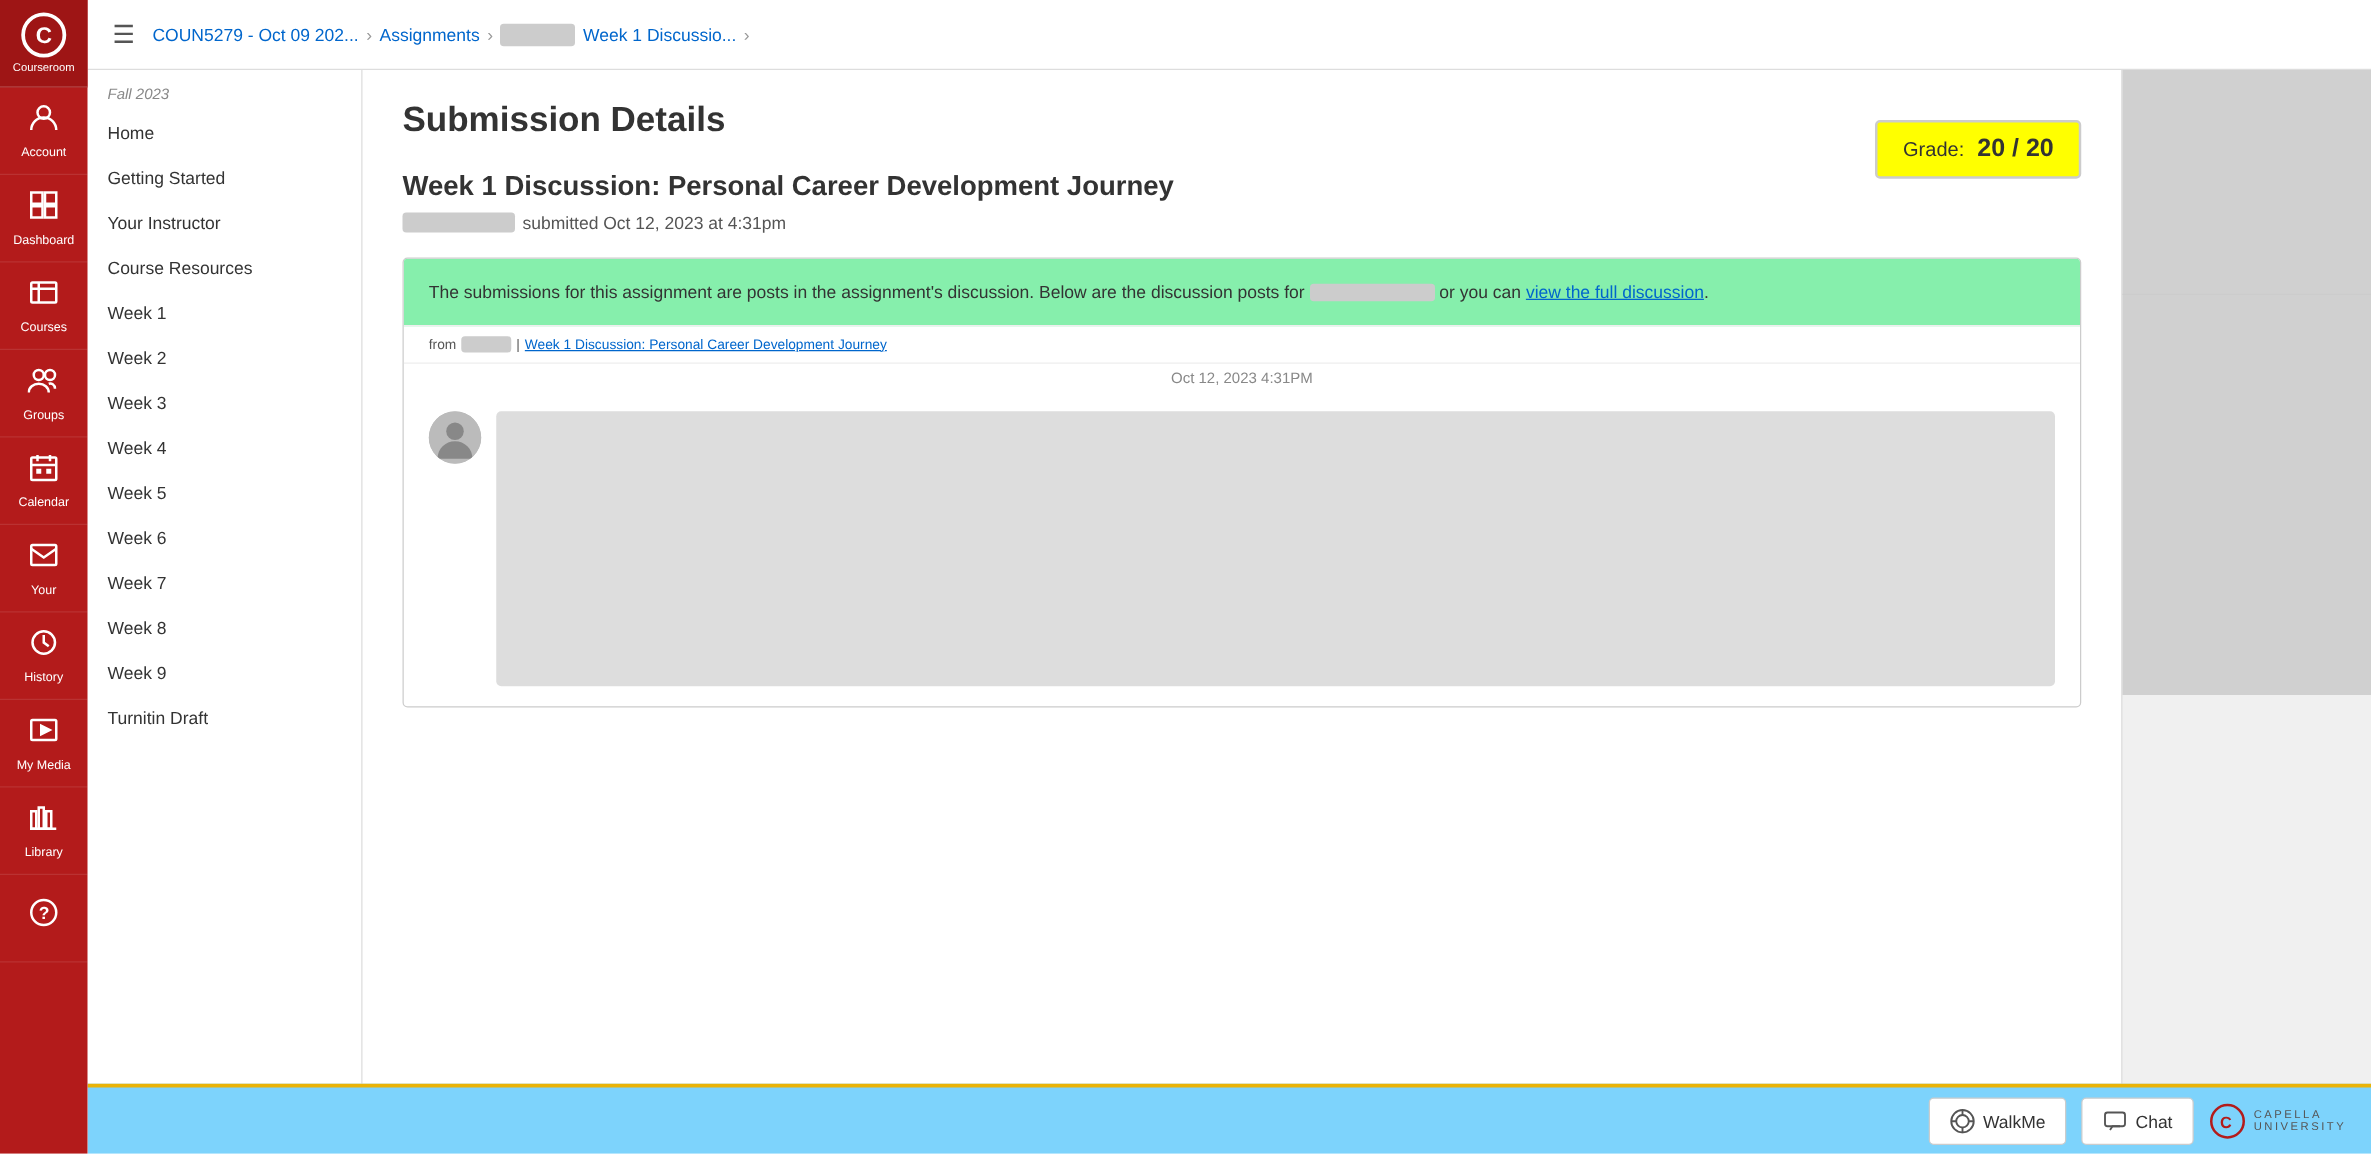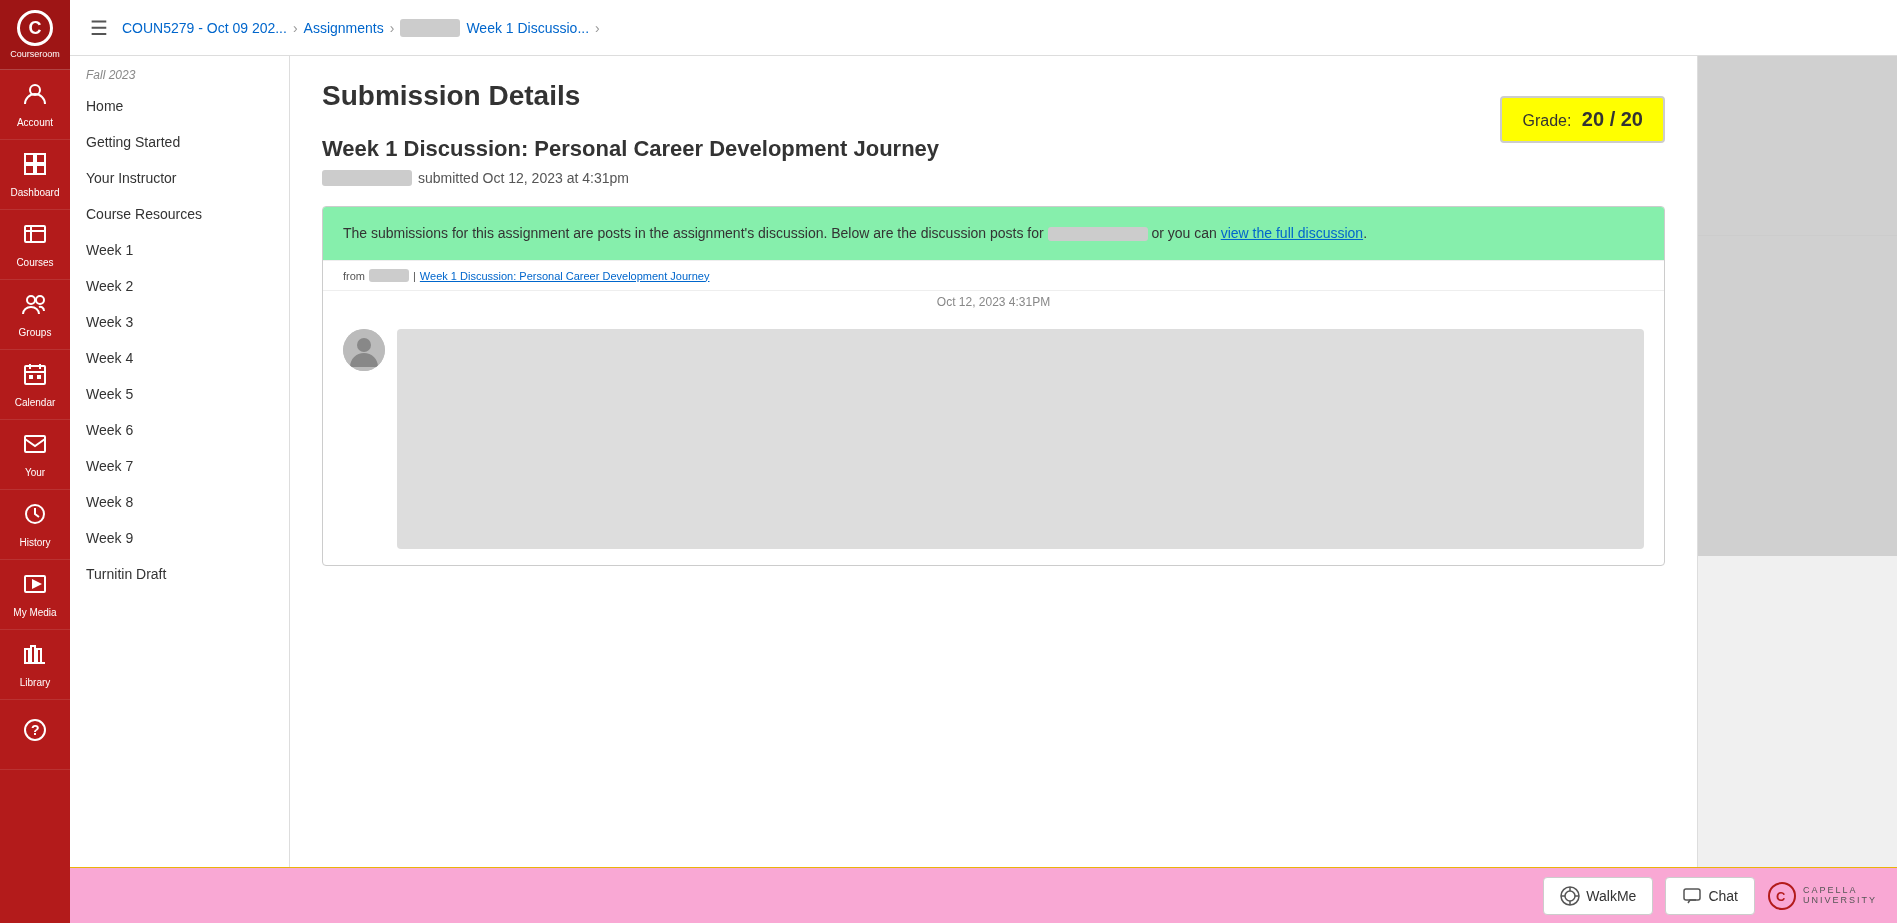--- a/index.html
+++ b/index.html
@@ -286,27 +286,27 @@
       border-bottom: 1px solid #ccc;
     }
     .right-panel-bottom {
       background: #d0d0d0;
       height: 320px;
     }
 
     
     .bottom-bar {
       height: 56px;
-      border-top: 1px solid #eab308;
+      border-top: 3px solid #eab308;
       display: flex;
       align-items: center;
       justify-content: flex-end;
       padding: 0 20px;
       gap: 12px;
-      background: #f9a8d4;
+      background: #7dd3fc;
       flex-shrink: 0;
     }
     .walkme-btn {
       display: flex;
       align-items: center;
       gap: 6px;
       padding: 8px 16px;
       border: 1px solid #ccc;
       border-radius: 4px;
       cursor: pointer;

